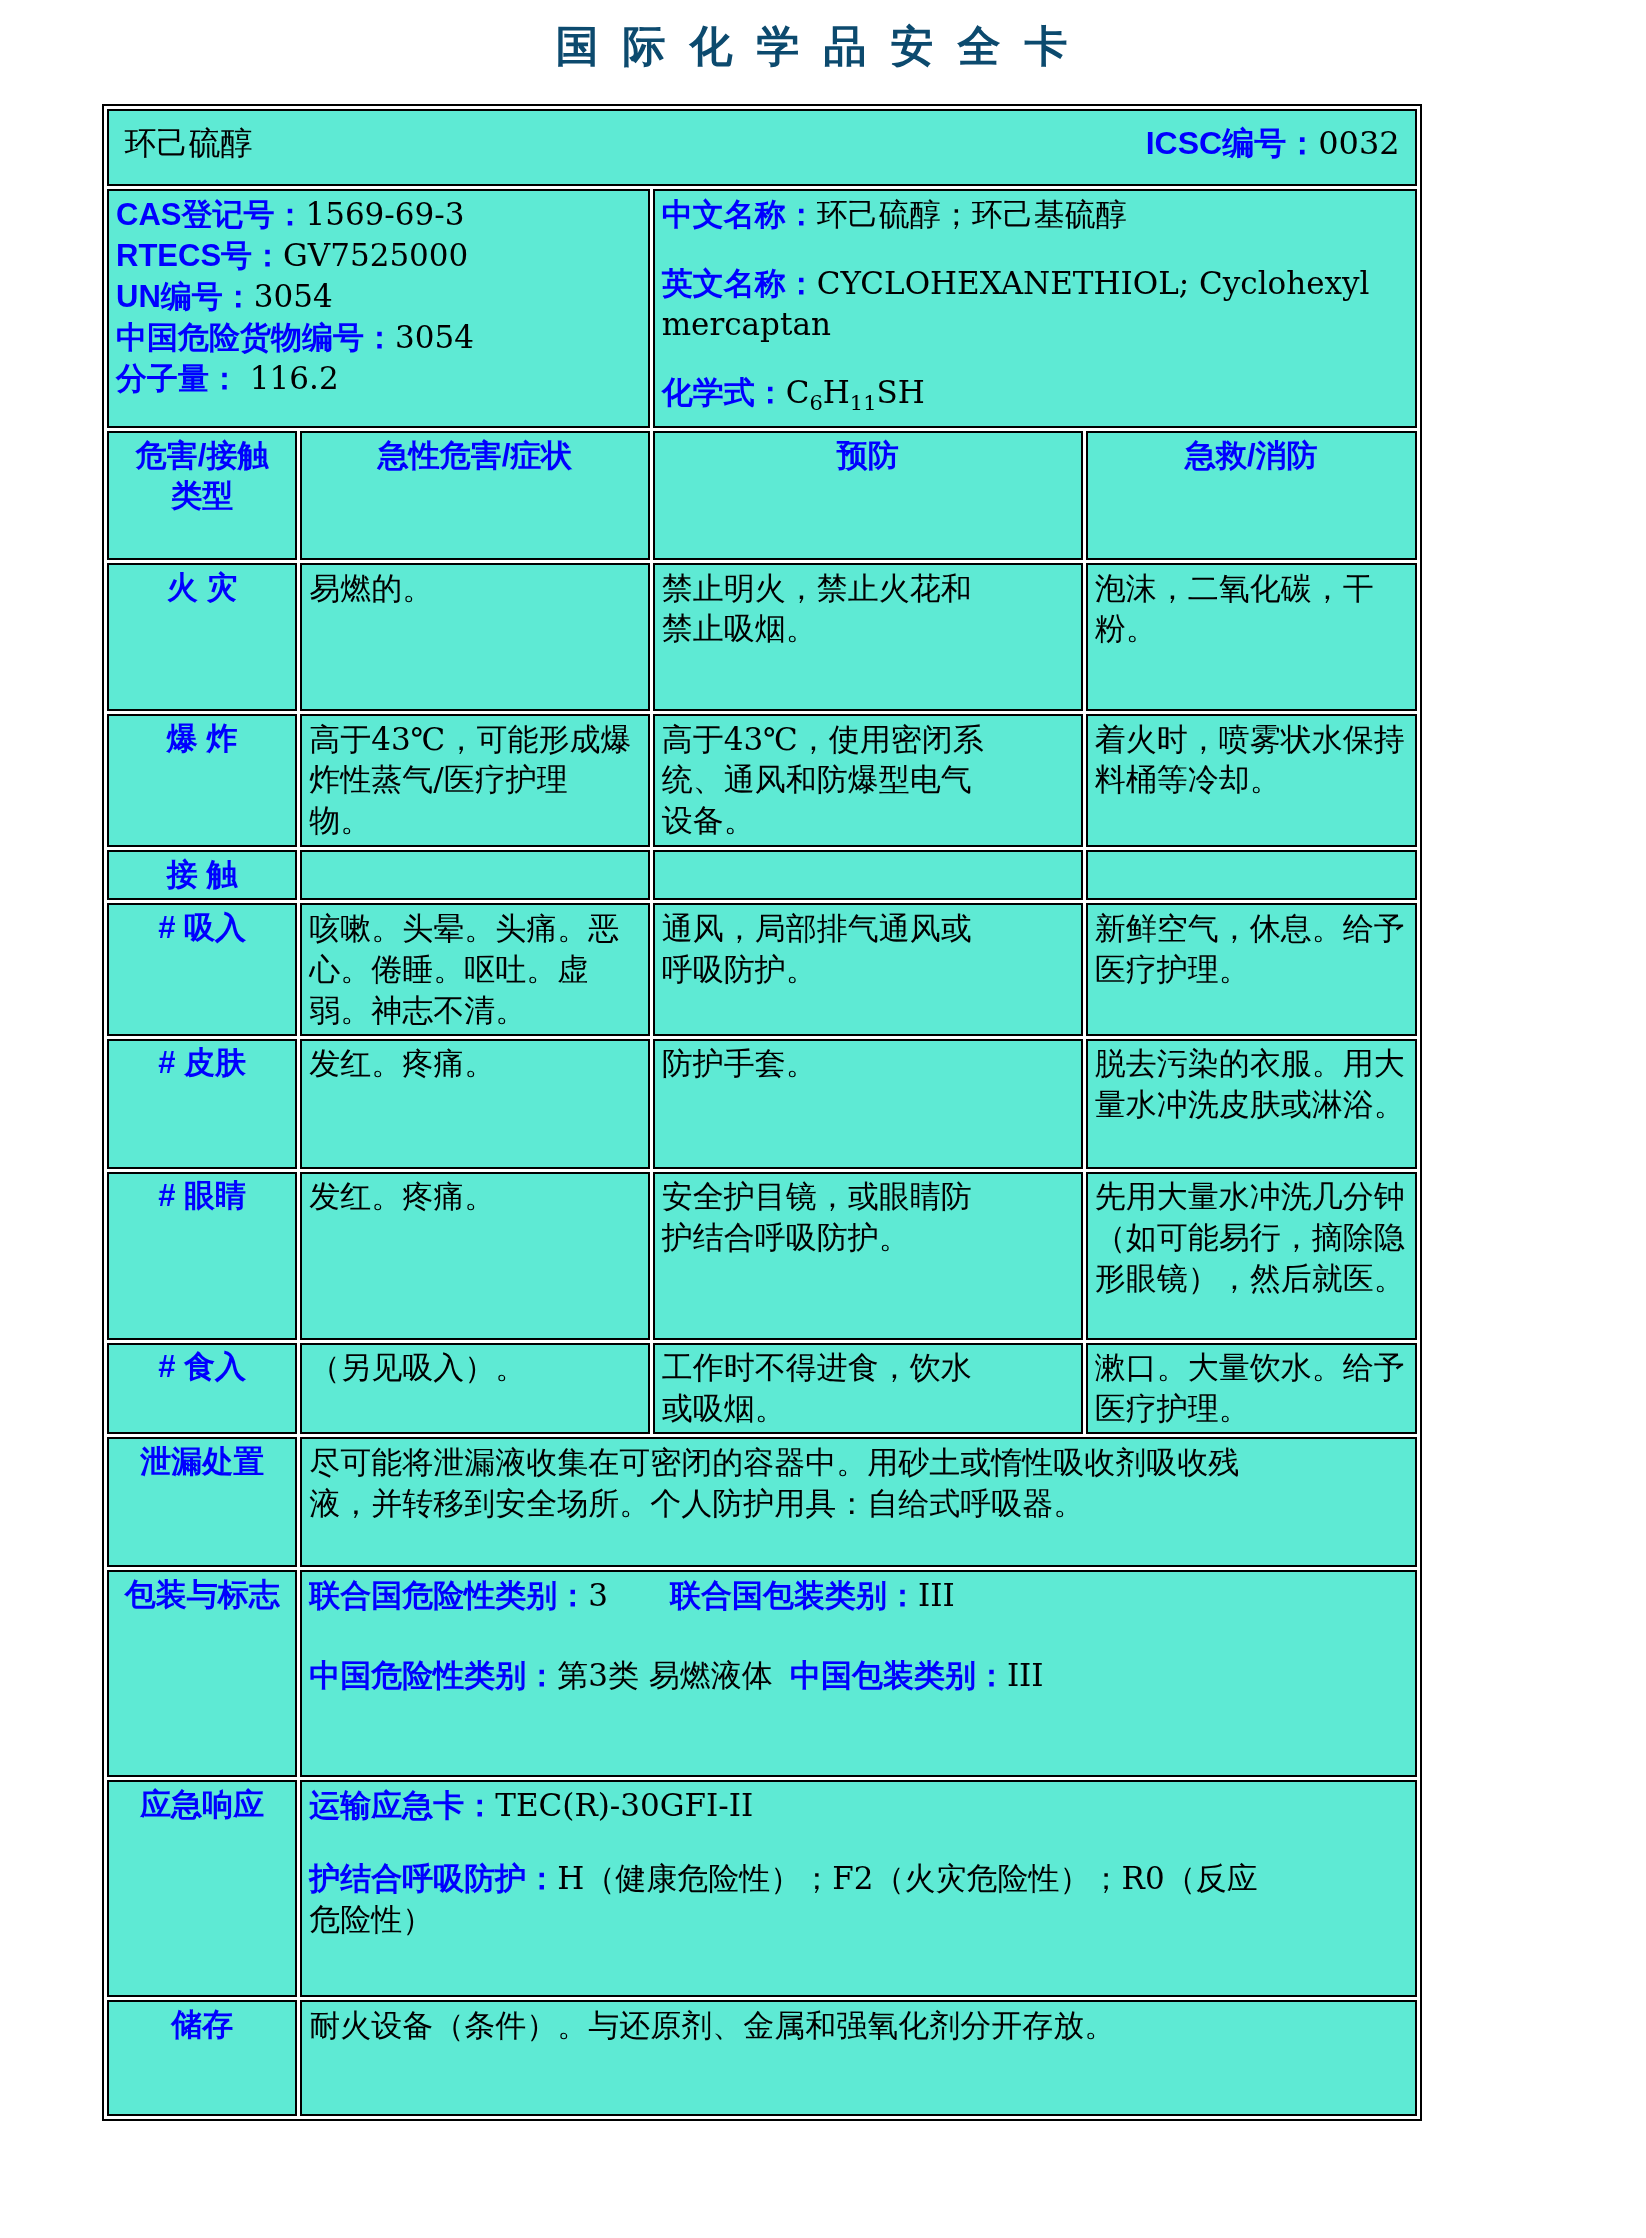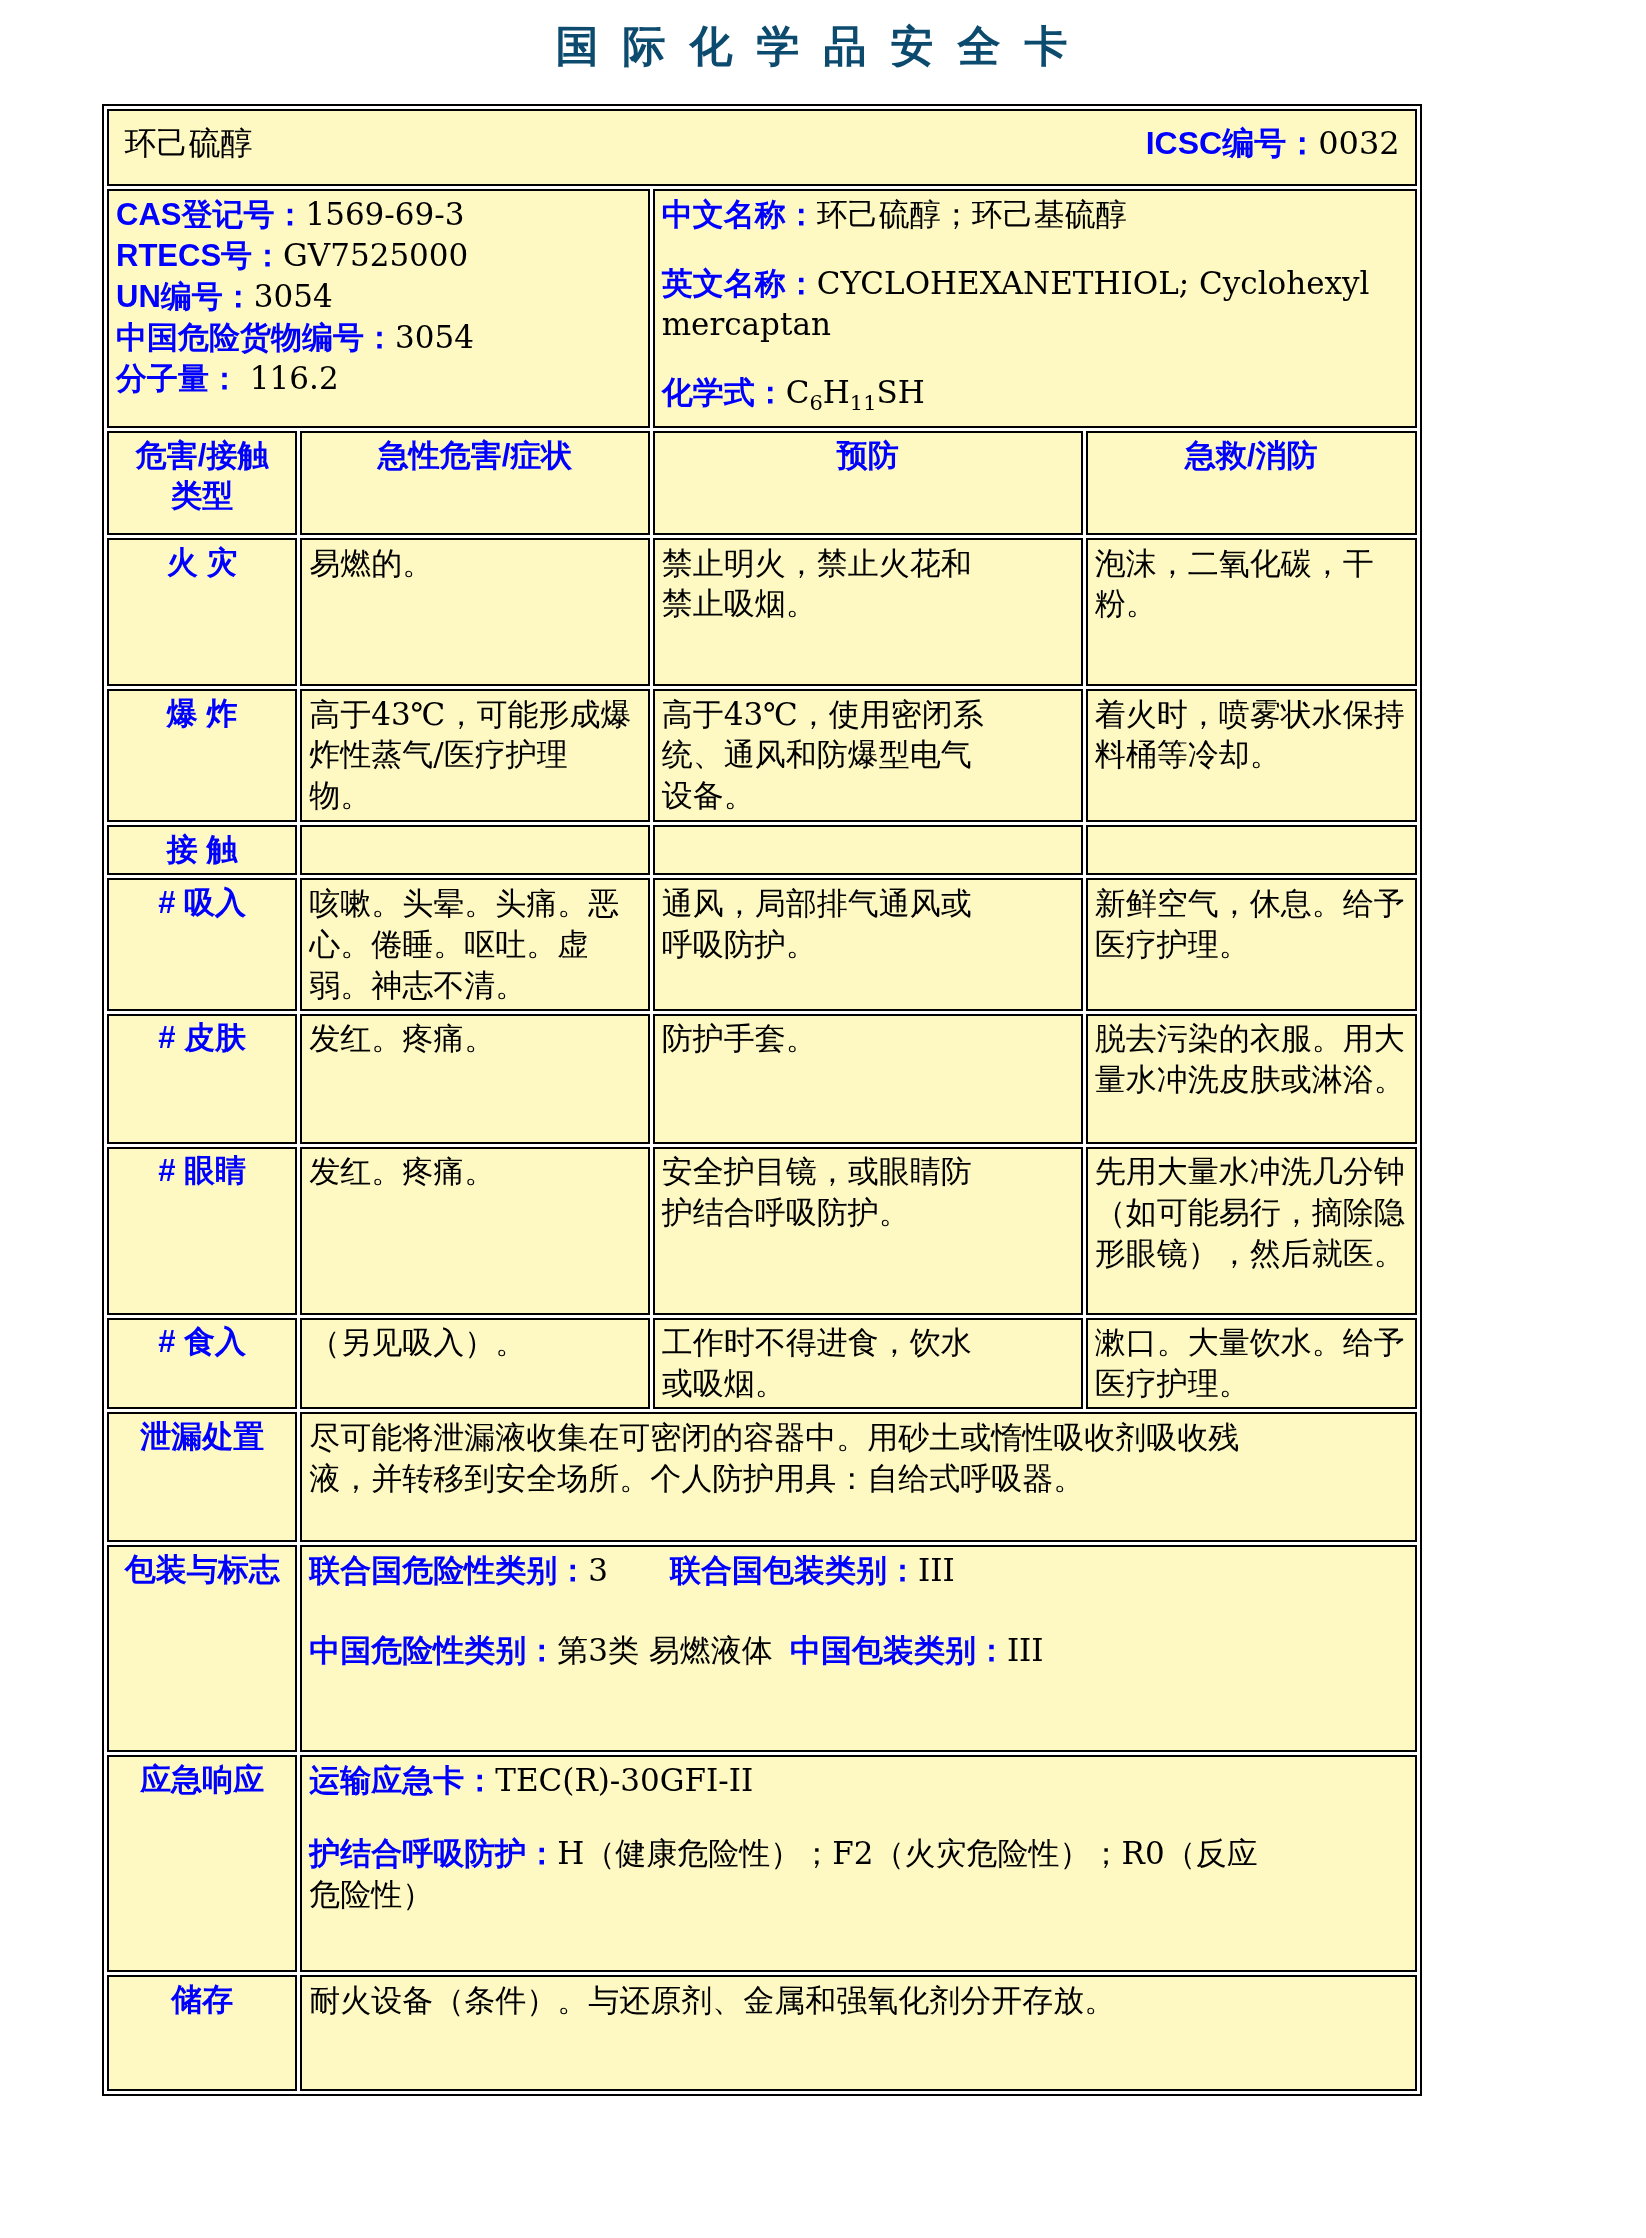--- a/index.html
+++ b/index.html
@@ -2,21 +2,21 @@
 <html style="font-size:11.2px"><head>
 <meta charset="utf-8">
 <style>
   html,body{margin:0;padding:0;background:#fff;}
   body{width:1647px;height:2239px;font-family:"DejaVu Serif",serif;color:#000;}
   .page-title{margin:18px 0 28px 0;text-align:center;color:#0c4a6e;
     font-size:43px;font-weight:bold;letter-spacing:24px;font-family:"DejaVu Serif",serif;}
   table.card{margin-left:102px;width:1320px;border:2.8px solid #000;
     border-collapse:separate;border-spacing:3.5px;table-layout:fixed;background:#fff;}
   table.card td{border:2.1px solid #000;vertical-align:top;padding:2.8px 7px;
-    font-size:31px;line-height:1.32;background:#fef9c3;overflow:hidden;word-break:break-all;}
+    font-size:31px;line-height:1.32;background:#5eead4;overflow:hidden;word-break:break-all;}
   .blue{color:#0000FF;font-family:"Liberation Sans",sans-serif;font-weight:bold;}
   .pre{white-space:pre-line;}
   .cell-type{vertical-align:middle;text-align:center;padding:2.8px 2.8px;
     color:#0000FF;font-family:"Liberation Sans",sans-serif;font-weight:bold;font-size:32px;}
   .th{vertical-align:middle;text-align:center;color:#0000FF;
     font-family:"Liberation Sans",sans-serif;font-weight:bold;font-size:32px;}
   .name-flex{display:flex;justify-content:space-between;align-items:flex-start;
     padding:8.4px 8.4px 0 8.4px;font-size:32px;}
   .ids-line{line-height:40px;}
   .en-line{margin-top:28px;}
@@ -60,21 +60,21 @@
       <div class="ids-line"><span class="blue">分子量：</span> <span>116.2</span></div>
     </td>
     <td colspan="2">
       <div class="ids-line"><span class="blue">中文名称：</span><span>环己硫醇；环己基硫醇</span></div>
       <div class="ids-line en-line"><span class="blue">英文名称：</span><span class="pre">CYCLOHEXANETHIOL; Cyclohexyl
 mercaptan</span></div>
       <div class="ids-line formula-line"><span class="blue">化学式：</span><span><span>C</span><sub>6</sub><span>H</span><sub>11</sub><span>SH</span></span></div>
     </td>
   </tr>
 
-  <tr style="height:104px">
+  <tr style="height:129px">
     <td class="th pre">危害/接触
 类型</td>
     <td class="th pre">急性危害/症状</td>
     <td class="th pre">预防</td>
     <td class="th pre">急救/消防</td>
   </tr>
 
   <tr style="height:148px">
     <td class="cell-type">火 灾</td>
     <td class="pre">易燃的。</td>

